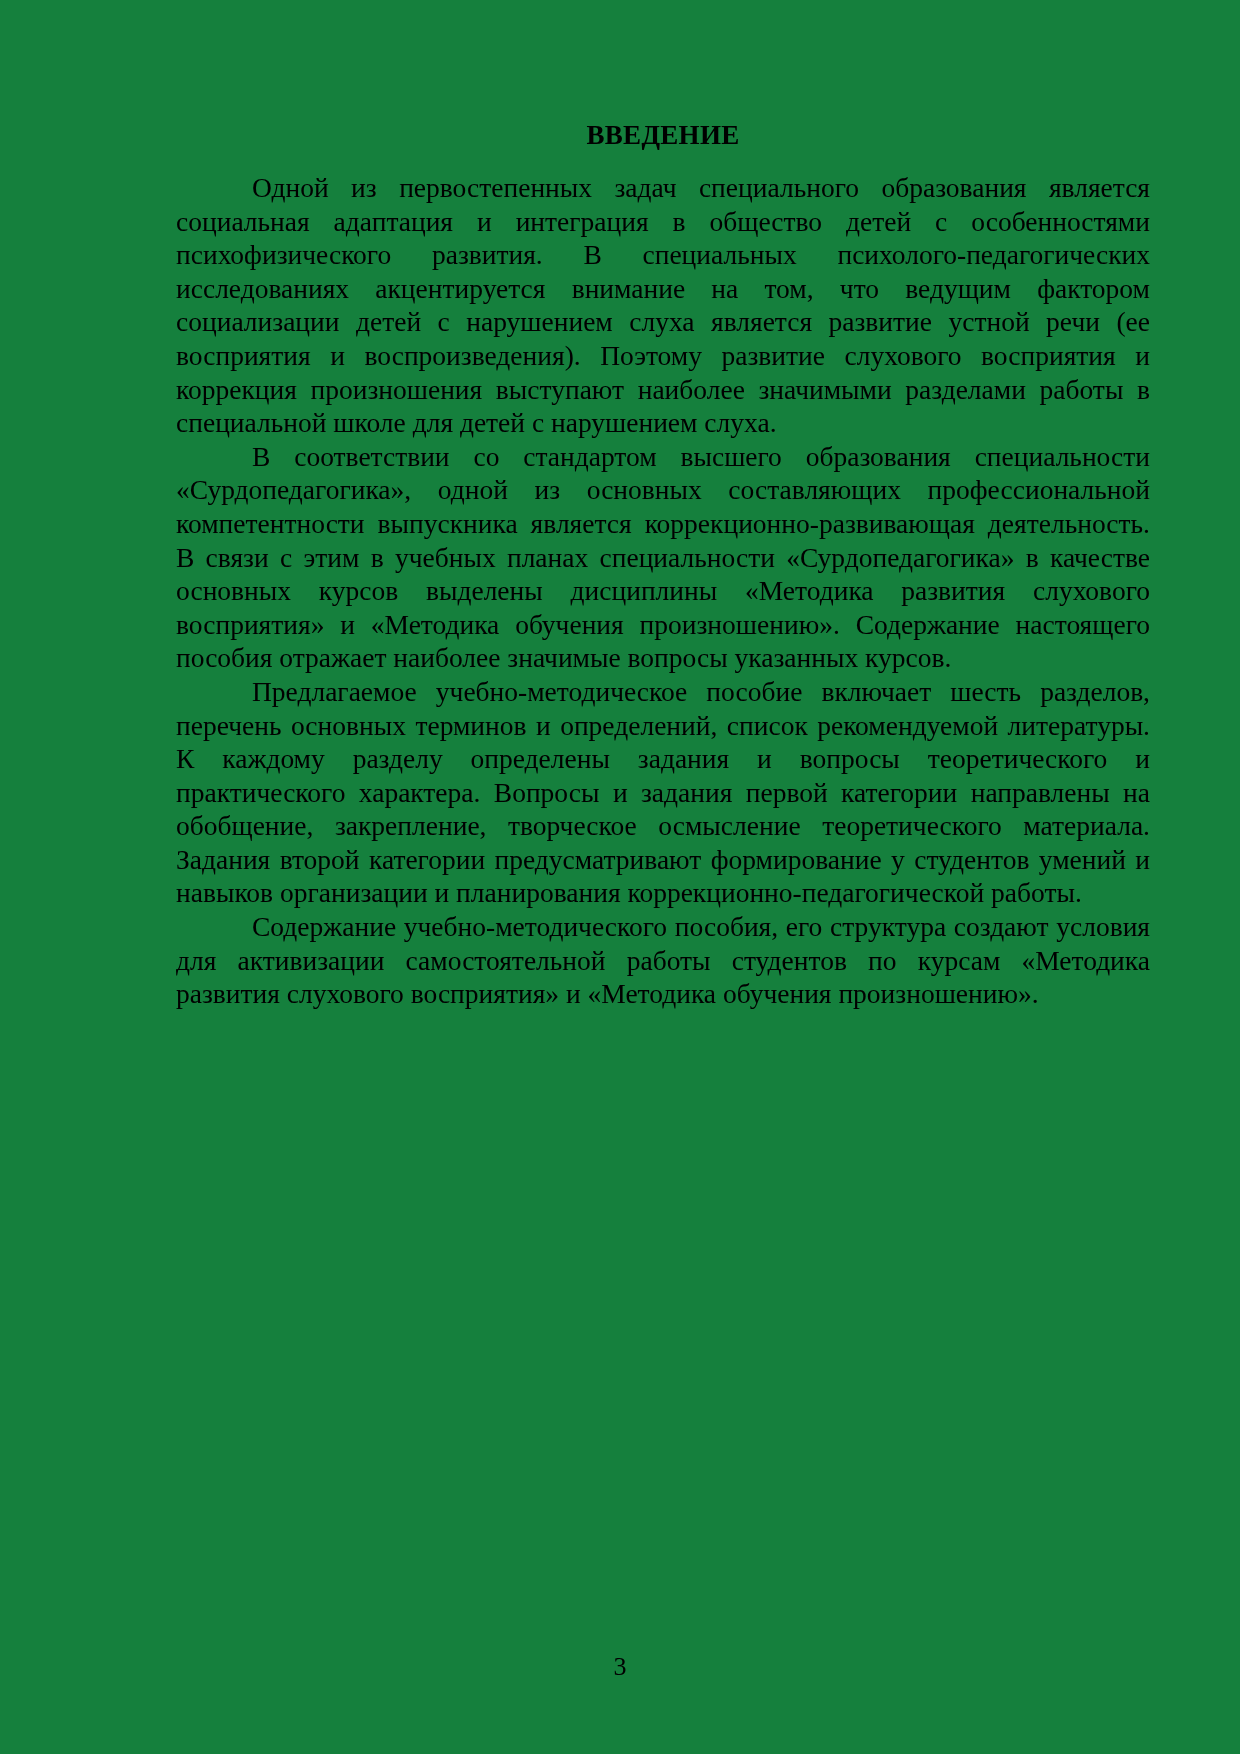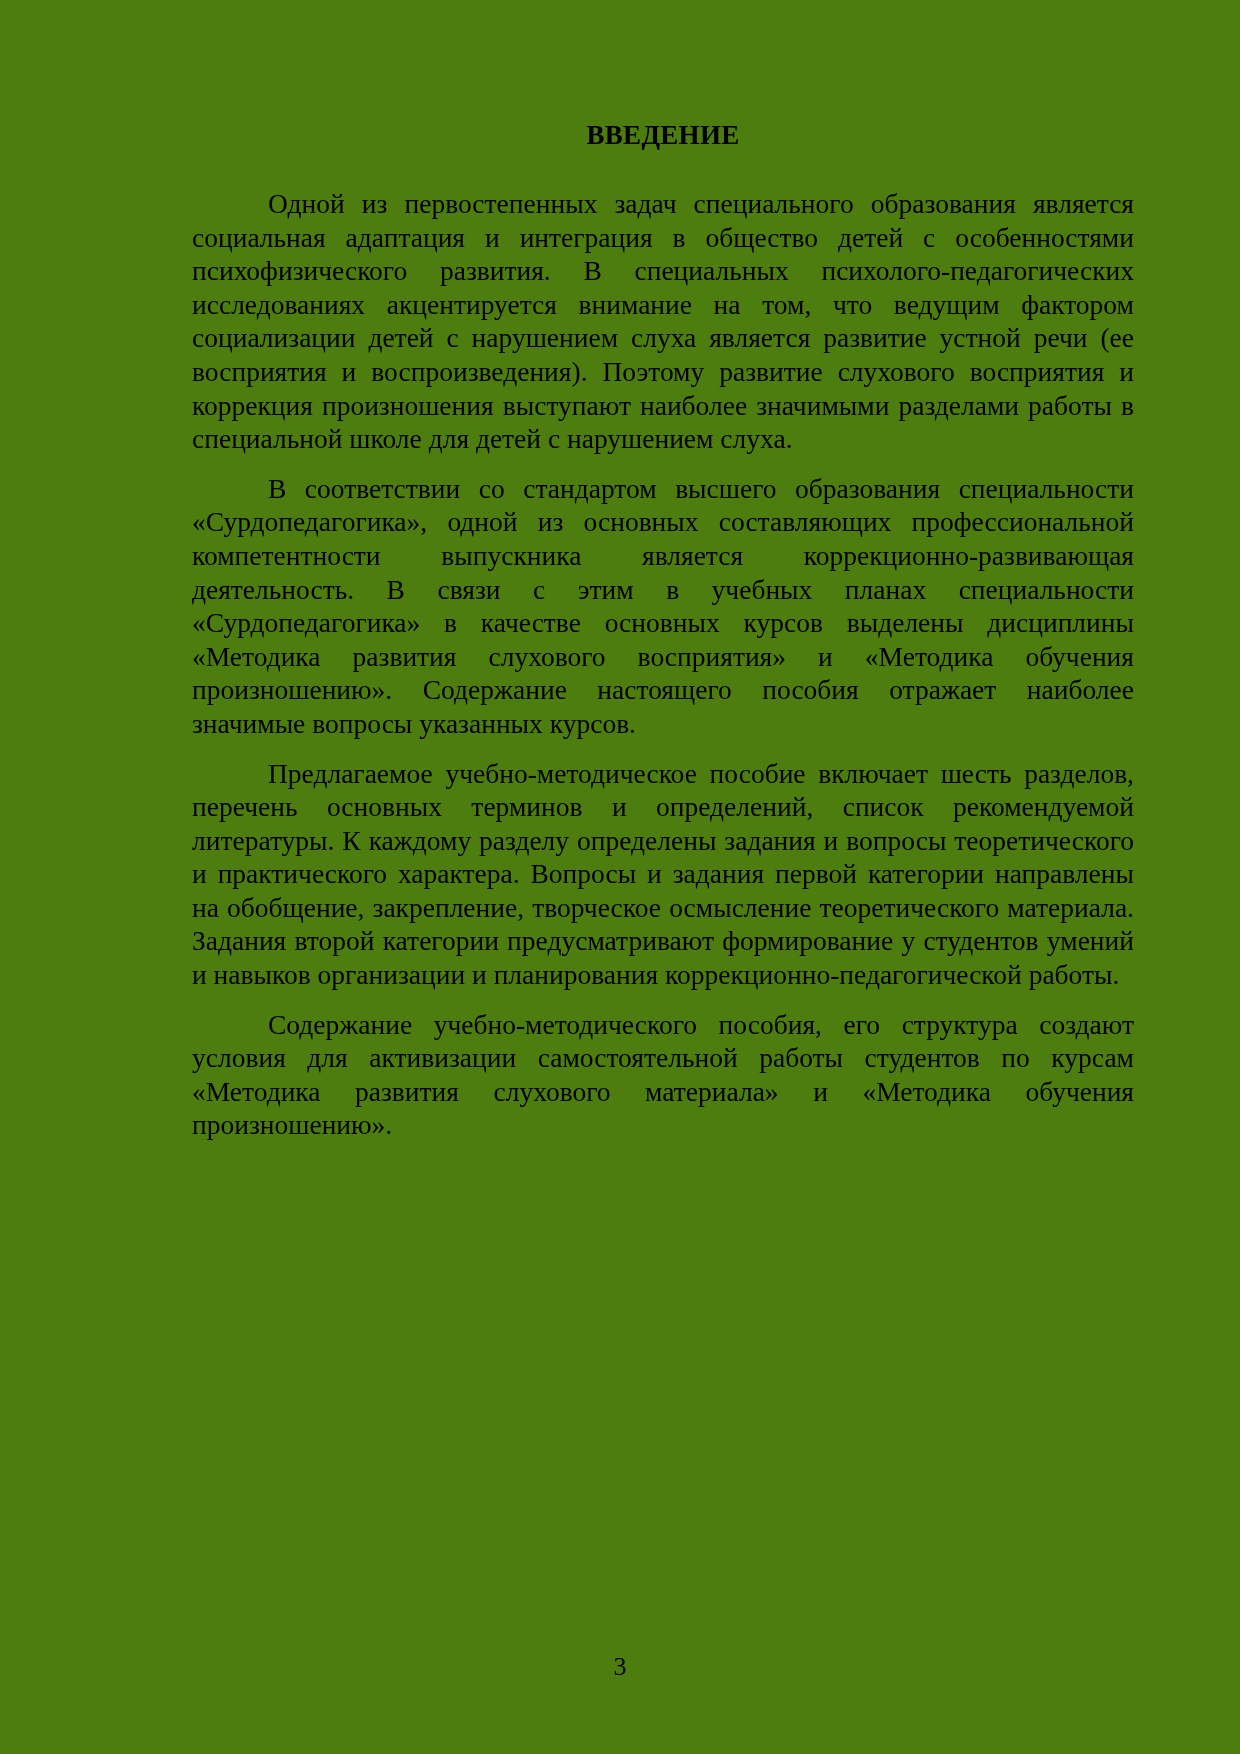--- a/index.html
+++ b/index.html
@@ -14,21 +14,21 @@
       overflow: hidden;
       font-family: "Liberation Serif", "DejaVu Serif", serif;
       color: #000000;
     }
     .page {
       position: absolute;
       left: 0;
       top: 0;
       width: 1240px;
       height: 1754px;
-      background: #4d7c0f;
+      background: #15803d;
     }
     .title {
       position: absolute;
       left: 176px;
       width: 974px;
       top: 118px;
       text-align: center;
       font-weight: bold;
       font-size: 27px;
       line-height: 34px;
@@ -37,21 +37,21 @@
     }
     .body-text {
       position: absolute;
       left: 176px;
       top: 171px;
       width: 974px;
       font-size: 27.5px;
       line-height: 33.6px;
     }
     .body-text p {
-      margin: 16px;
+      margin: 0;
       text-align: justify;
       text-indent: 76px;
     }
     .body-text p.gap {
       margin-top: 0px;
     }
     .page-number {
       position: absolute;
       left: 0;
       width: 1240px;
@@ -64,17 +64,17 @@
 </head>
 <body>
 
 <div class="page">
   <h1 class="title">ВВЕДЕНИЕ</h1>
 
   <div class="body-text">
     <p>Одной из первостепенных задач специального образования является социальная адаптация и интеграция в общество детей с особенностями психофизического развития. В специальных психолого-педагогических исследованиях акцентируется внимание на том, что ведущим фактором социализации детей с нарушением слуха является развитие устной речи (ее восприятия и воспроизведения). Поэтому развитие слухового восприятия и коррекция произношения выступают наиболее значимыми разделами работы в специальной школе для детей с нарушением слуха.</p>
     <p>В соответствии со стандартом высшего образования специальности «Сурдопедагогика», одной из основных составляющих профессиональной компетентности выпускника является коррекционно-развивающая деятельность. В связи с этим в учебных планах специальности «Сурдопедагогика» в качестве основных курсов выделены дисциплины «Методика развития слухового восприятия» и «Методика обучения произношению». Содержание настоящего пособия отражает наиболее значимые вопросы указанных курсов.</p>
     <p class="gap">Предлагаемое учебно-методическое пособие включает шесть разделов, перечень основных терминов и определений, список рекомендуемой литературы. К каждому разделу определены задания и вопросы теоретического и практического характера. Вопросы и задания первой категории направлены на обобщение, закрепление, творческое осмысление теоретического материала. Задания второй категории предусматривают формирование у студентов умений и навыков организации и планирования коррекционно-педагогической работы.</p>
-    <p>Содержание учебно-методического пособия, его структура создают условия для активизации самостоятельной работы студентов по курсам «Методика развития слухового материала» и «Методика обучения произношению».</p>
+    <p>Содержание учебно-методического пособия, его структура создают условия для активизации самостоятельной работы студентов по курсам «Методика развития слухового восприятия» и «Методика обучения произношению».</p>
   </div>
 
   <div class="page-number">3</div>
 </div>
 
 </body></html>

